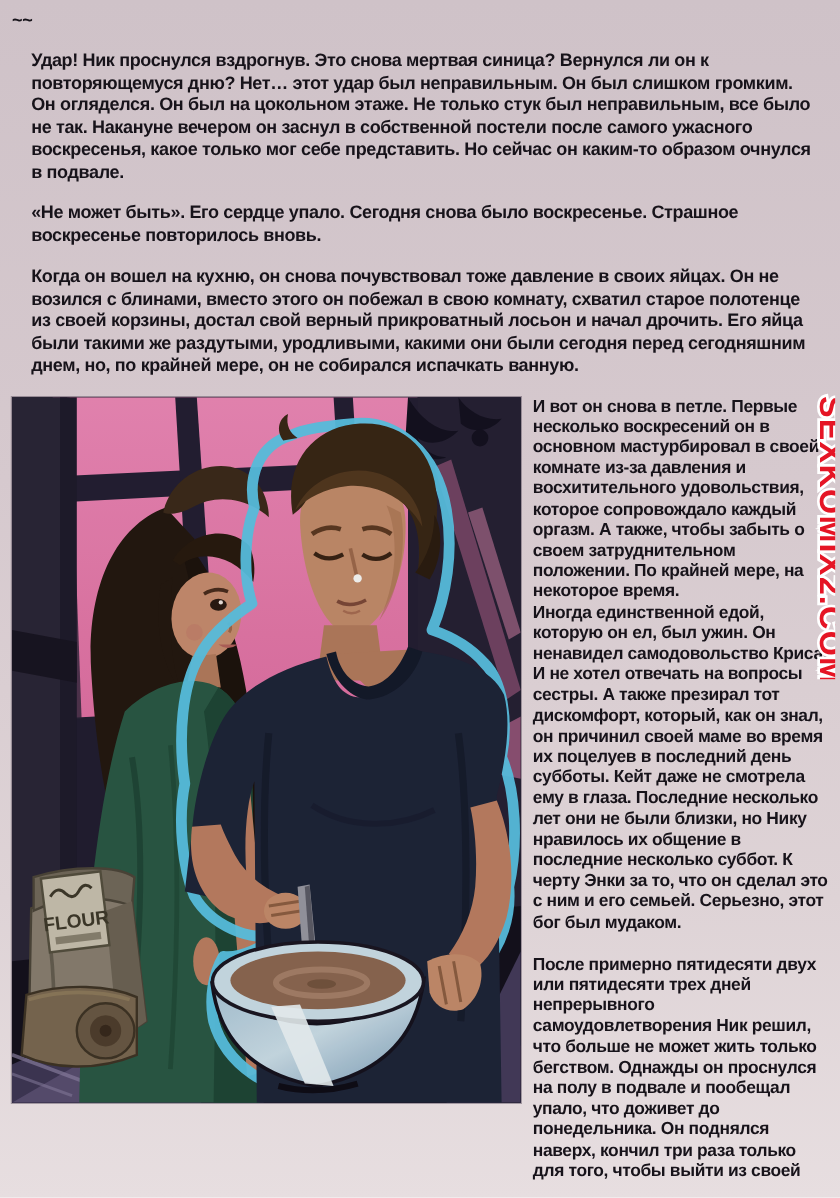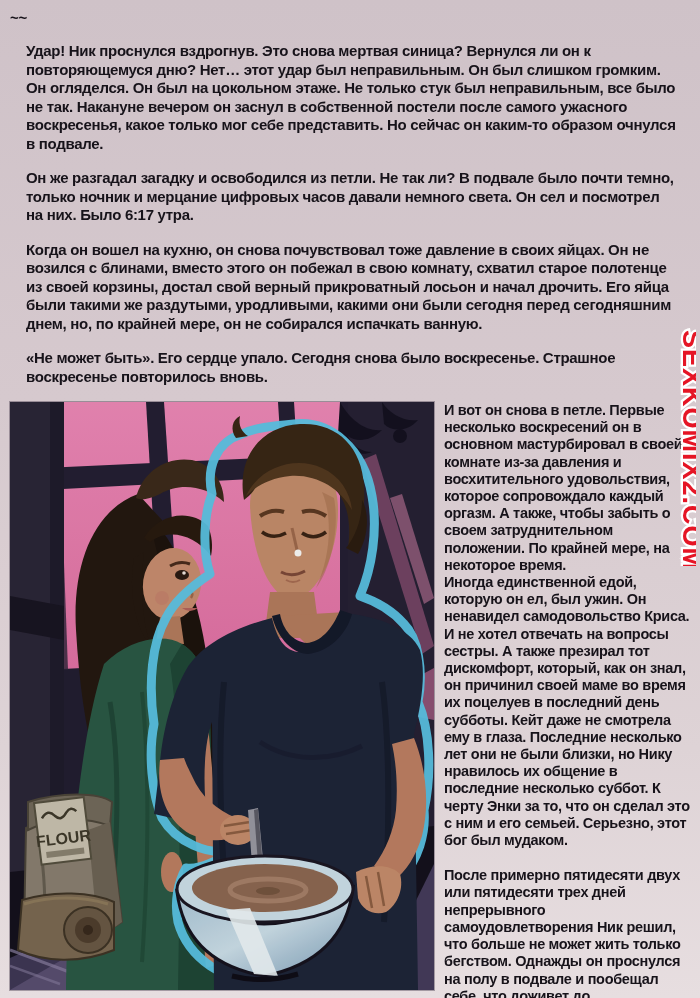--- a/index.html
+++ b/index.html
@@ -65,23 +65,22 @@
   }
 </style>
 </head>
 <body>
 
 <div class="page">
 
   <div class="top-text txt">
     <div class="tilde">~~</div>
     <p>Удар! Ник проснулся вздрогнув. Это снова мертвая синица? Вернулся ли он к повторяющемуся дню? Нет… этот удар был неправильным. Он был слишком громким. Он огляделся. Он был на цокольном этаже. Не только стук был неправильным, все было не так. Накануне вечером он заснул в собственной постели после самого ужасного воскресенья, какое только мог себе представить. Но сейчас он каким-то образом очнулся в подвале.</p>
-    <p>Он же разгадал загадку и освободился из петли. Не так ли? В подвале было почти темно, только ночник и мерцание цифровых часов давали немного света. Он сел и посмотрел на них. Было 6:17 утра.</p>
+    <p>«Не может быть». Его сердце упало. Сегодня снова было воскресенье. Страшное воскресенье повторилось вновь.</p>
     <p>Когда он вошел на кухню, он снова почувствовал тоже давление в своих яйцах. Он не возился с блинами, вместо этого он побежал в свою комнату, схватил старое полотенце из своей корзины, достал свой верный прикроватный лосьон и начал дрочить. Его яйца были такими же раздутыми, уродливыми, какими они были сегодня перед сегодняшним днем, но, по крайней мере, он не собирался испачкать ванную.</p>
-    <p>«Не может быть». Его сердце упало. Сегодня снова было воскресенье. Страшное воскресенье повторилось вновь.</p>
   </div>
 
   <div class="mid">
 
     <div class="art-frame">
       <svg viewBox="0 0 424 588" preserveAspectRatio="none">
         <defs>
           <linearGradient id="bowlGrad" x1="0" y1="0" x2="1" y2="1">
             <stop offset="0" stop-color="#a9c6d8"></stop>
             <stop offset="0.5" stop-color="#cfe2ec"></stop>
@@ -254,21 +253,21 @@
           </g>
         </g>
 
         <rect x="0" y="0" width="424" height="588" fill="#0c0a14" opacity="0.07"></rect>
       </svg>
     </div>
 
     <div class="right-col txt">
       <p>И вот он снова в петле. Первые несколько воскресений он в основном мастурбировал в своей комнате из-за давления и восхитительного удовольствия, которое сопровождало каждый оргазм. А также, чтобы забыть о своем затруднительном положении. По крайней мере, на некоторое время.</p>
       <p>Иногда единственной едой, которую он ел, был ужин. Он ненавидел самодовольство Криса. И не хотел отвечать на вопросы сестры. А также презирал тот дискомфорт, который, как он знал, он причинил своей маме во время их поцелуев в последний день субботы. Кейт даже не смотрела ему в глаза. Последние несколько лет они не были близки, но Нику нравилось их общение в последние несколько суббот. К черту Энки за то, что он сделал это с ним и его семьей. Серьезно, этот бог был мудаком.</p>
-      <p class="gap">После примерно пятидесяти двух или пятидесяти трех дней непрерывного самоудовлетворения Ник решил, что больше не может жить только бегством. Однажды он проснулся на полу в подвале и пообещал себе, что доживет до понедельника. Он поднялся наверх, кончил три раза только для того, чтобы выйти из своей</p>
+      <p class="gap">После примерно пятидесяти двух или пятидесяти трех дней непрерывного самоудовлетворения Ник решил, что больше не может жить только бегством. Однажды он проснулся на полу в подвале и пообещал упало, что доживет до понедельника. Он поднялся наверх, кончил три раза только для того, чтобы выйти из своей</p>
     </div>
   </div>
 
   <div class="bottom-text txt">
     <p>Он притворился, что они не целовались прошлой ночью, что было не так уж тяжело для него, поскольку с его точки зрения это было где-то пару месяцев назад. Когда они провели приятное утро вместе, Кейт немного расслабилась. Он попросил ее больше учить его йоге и похвалил ее силу и терпение как учителя.</p>
   </div>
 
   <svg class="watermark" viewBox="0 0 54 240">
     <text transform="translate(41,4) rotate(90)" font-family="Liberation Sans, sans-serif" font-size="27" font-weight="bold" letter-spacing="1" stroke="#ffffff" stroke-width="4.5" paint-order="stroke" fill="#e51525">SEXKOMIX2.COM</text>
   </svg>

